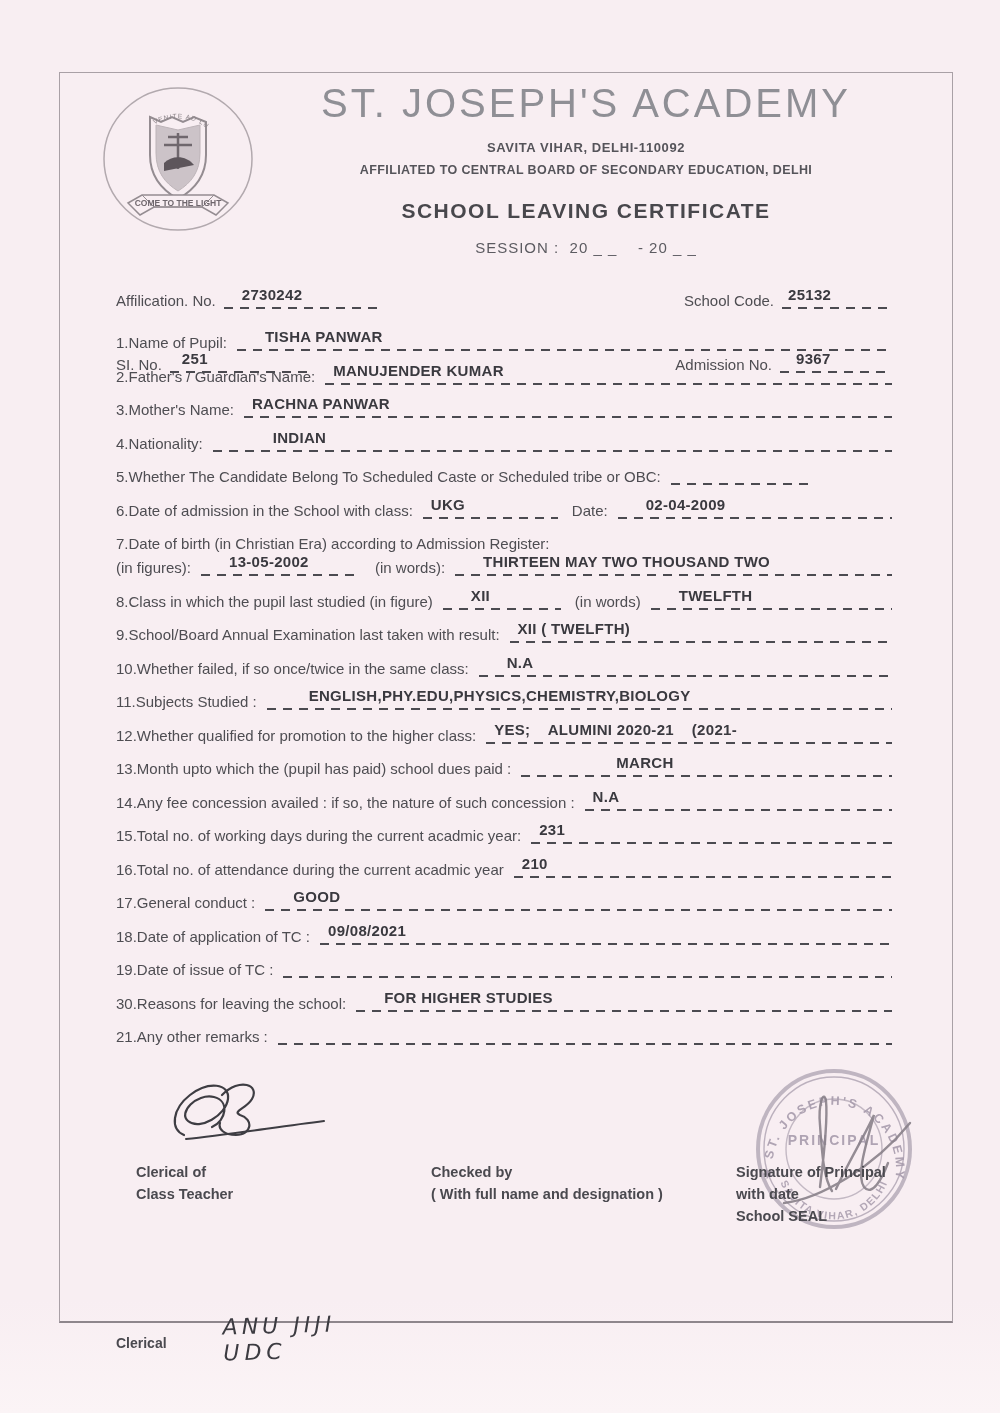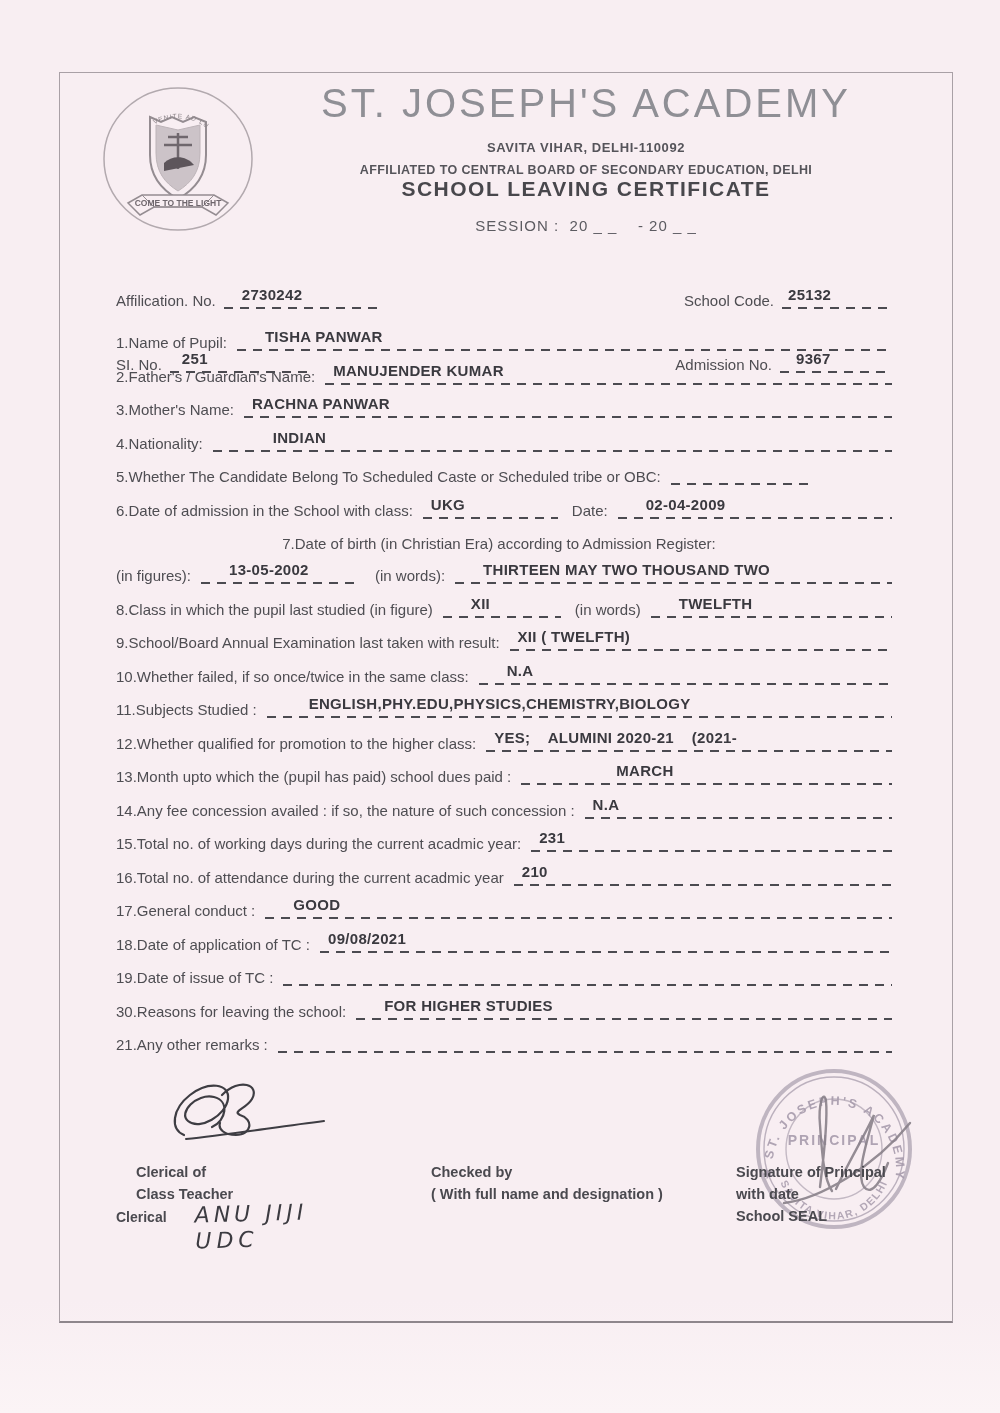--- a/index.html
+++ b/index.html
@@ -17,21 +17,21 @@
     border-bottom:2px solid #8e868c;
     box-sizing:border-box;
   }
   
   .header{position:relative;height:258px;}
   .crest{position:absolute;left:38px;top:12px;}
   .titles{position:absolute;left:190px;right:30px;top:8px;text-align:center;}
   .school-name{font-size:40px;letter-spacing:3px;color:#8f8f95;font-weight:400;white-space:nowrap;}
   .addr{margin-top:14px;font-size:13px;font-weight:bold;color:#55545a;letter-spacing:.6px;}
   .affil{margin-top:8px;font-size:12.5px;font-weight:bold;color:#55545a;letter-spacing:.4px;}
-  .cert-title{font-size:21px;font-weight:bold;color:#48474c;letter-spacing:1.5px;}
+  .cert-title{margin-top:22px;font-size:21px;font-weight:bold;color:#48474c;letter-spacing:1.5px;}
   .session{margin-top:16px;font-size:15px;color:#5c5b61;letter-spacing:1px;white-space:pre;}
   
   .meta{position:absolute;left:56px;right:60px;top:172px;}
   .meta-row{display:flex;justify-content:space-between;margin-bottom:14px;font-size:15px;margin-top:44px;}
   .meta-item{display:flex;align-items:flex-end;}
   .meta-item .lbl{padding-right:8px;white-space:nowrap;}
   
   .fill{
     flex:1;position:relative;min-height:20px;
     background:repeating-linear-gradient(90deg,#4b4a50 0 9px,transparent 9px 16px) left bottom / 100% 2px no-repeat;
@@ -43,30 +43,30 @@
   .wf{flex:0 0 auto;}
   
   .form{position:absolute;left:56px;right:60px;top:258px;}
   .row{display:flex;align-items:flex-end;margin-bottom:13.5px;min-height:20px;font-size:15px;}
   .row .lbl{padding-right:10px;white-space:nowrap;color:#4e4d52;}
   .row .lbl.mid{padding-left:14px;}
   .pl-sm .val{padding-left:8px;}
   .pl-md .val{padding-left:28px;}
   .pl-lg .val{padding-left:60px;}
   .pl-xl .val{padding-left:95px;}
-  .head-only{margin-bottom:12px;justify-content:center;}
+  .head-only{margin-bottom:4px;}
   
   .footer{position:absolute;left:56px;right:40px;top:1000px;height:190px;}
   .sig-block{position:absolute;font-size:14.5px;font-weight:bold;color:#4a494f;line-height:22px;}
   .sig-teacher{left:20px;top:88px;}
   .sig-checked{left:315px;top:88px;}
   .sig-principal{left:620px;top:88px;}
   .teacher-scribble{position:absolute;left:40px;top:-4px;}
   .stamp-wrap{position:absolute;left:608px;top:-14px;}
-  .clerical{position:absolute;left:56px;top:1128px;display:flex;align-items:flex-start;}
+  .clerical{position:absolute;left:56px;top:1240px;display:flex;align-items:center;gap:28px;}
   .clerical .c-lbl{font-size:14px;font-weight:bold;color:#4a494f;padding-top:8px;}
   .hand{
     margin-left:28px;font-size:22px;color:#3c3b41;letter-spacing:4px;
     transform:rotate(-1.5deg);line-height:26px;font-family:"DejaVu Sans",sans-serif;
     font-style:italic;
   }
   .hand .h2{display:block;letter-spacing:5px;}
   svg text{font-family:"Liberation Sans",sans-serif;}
 </style>
 </head>

